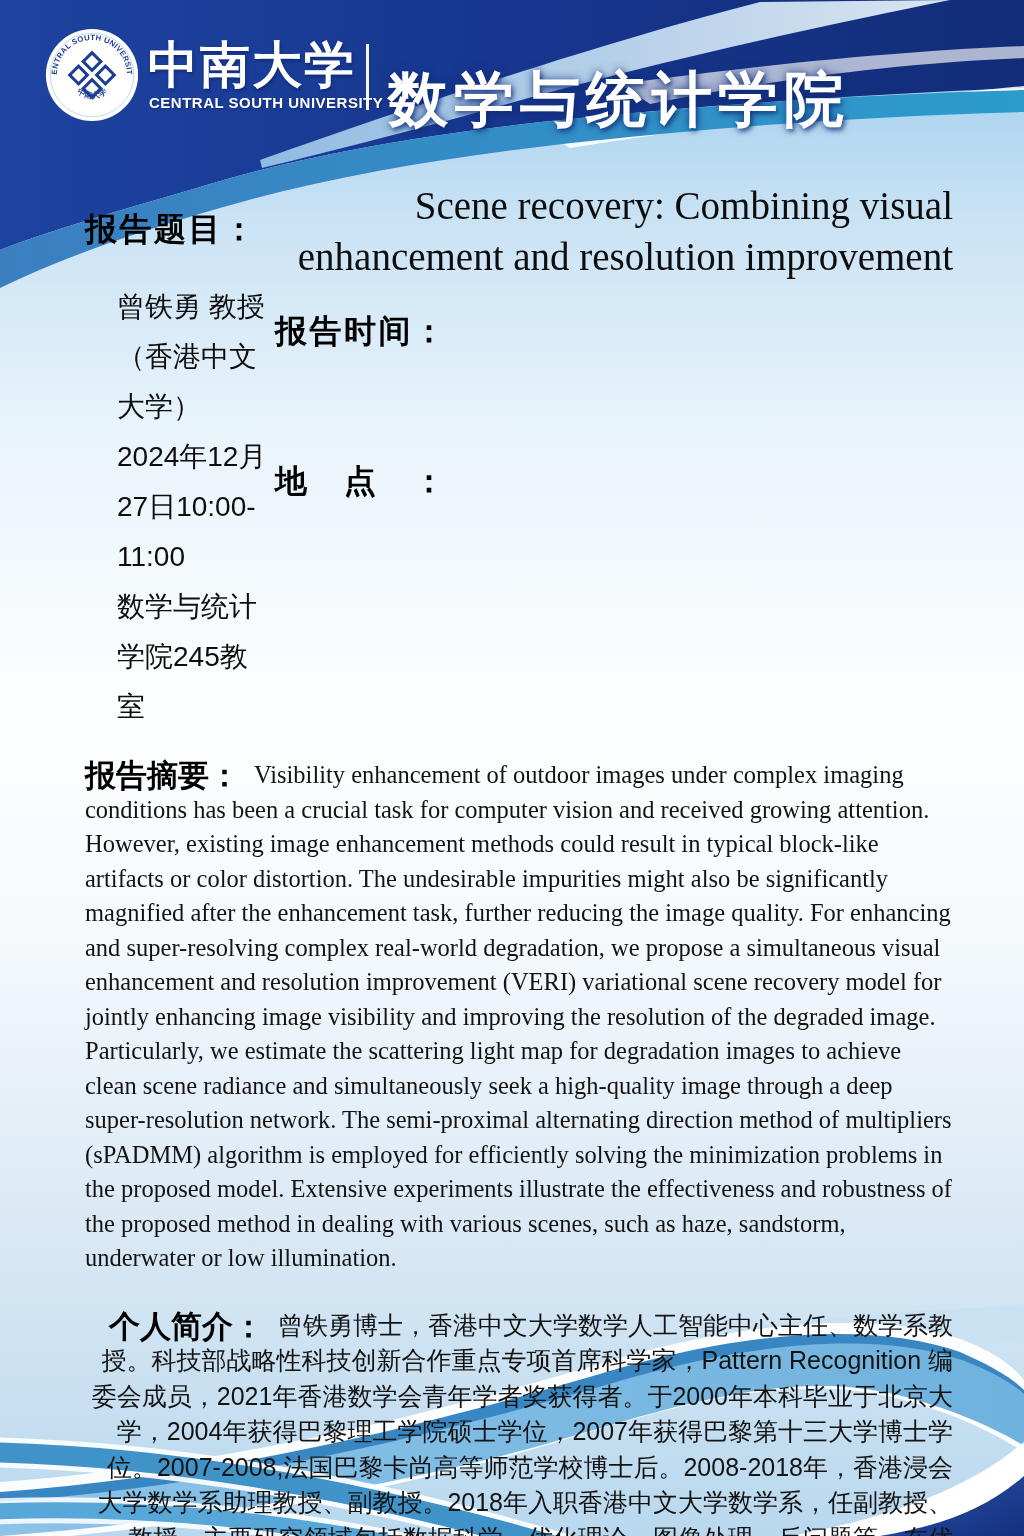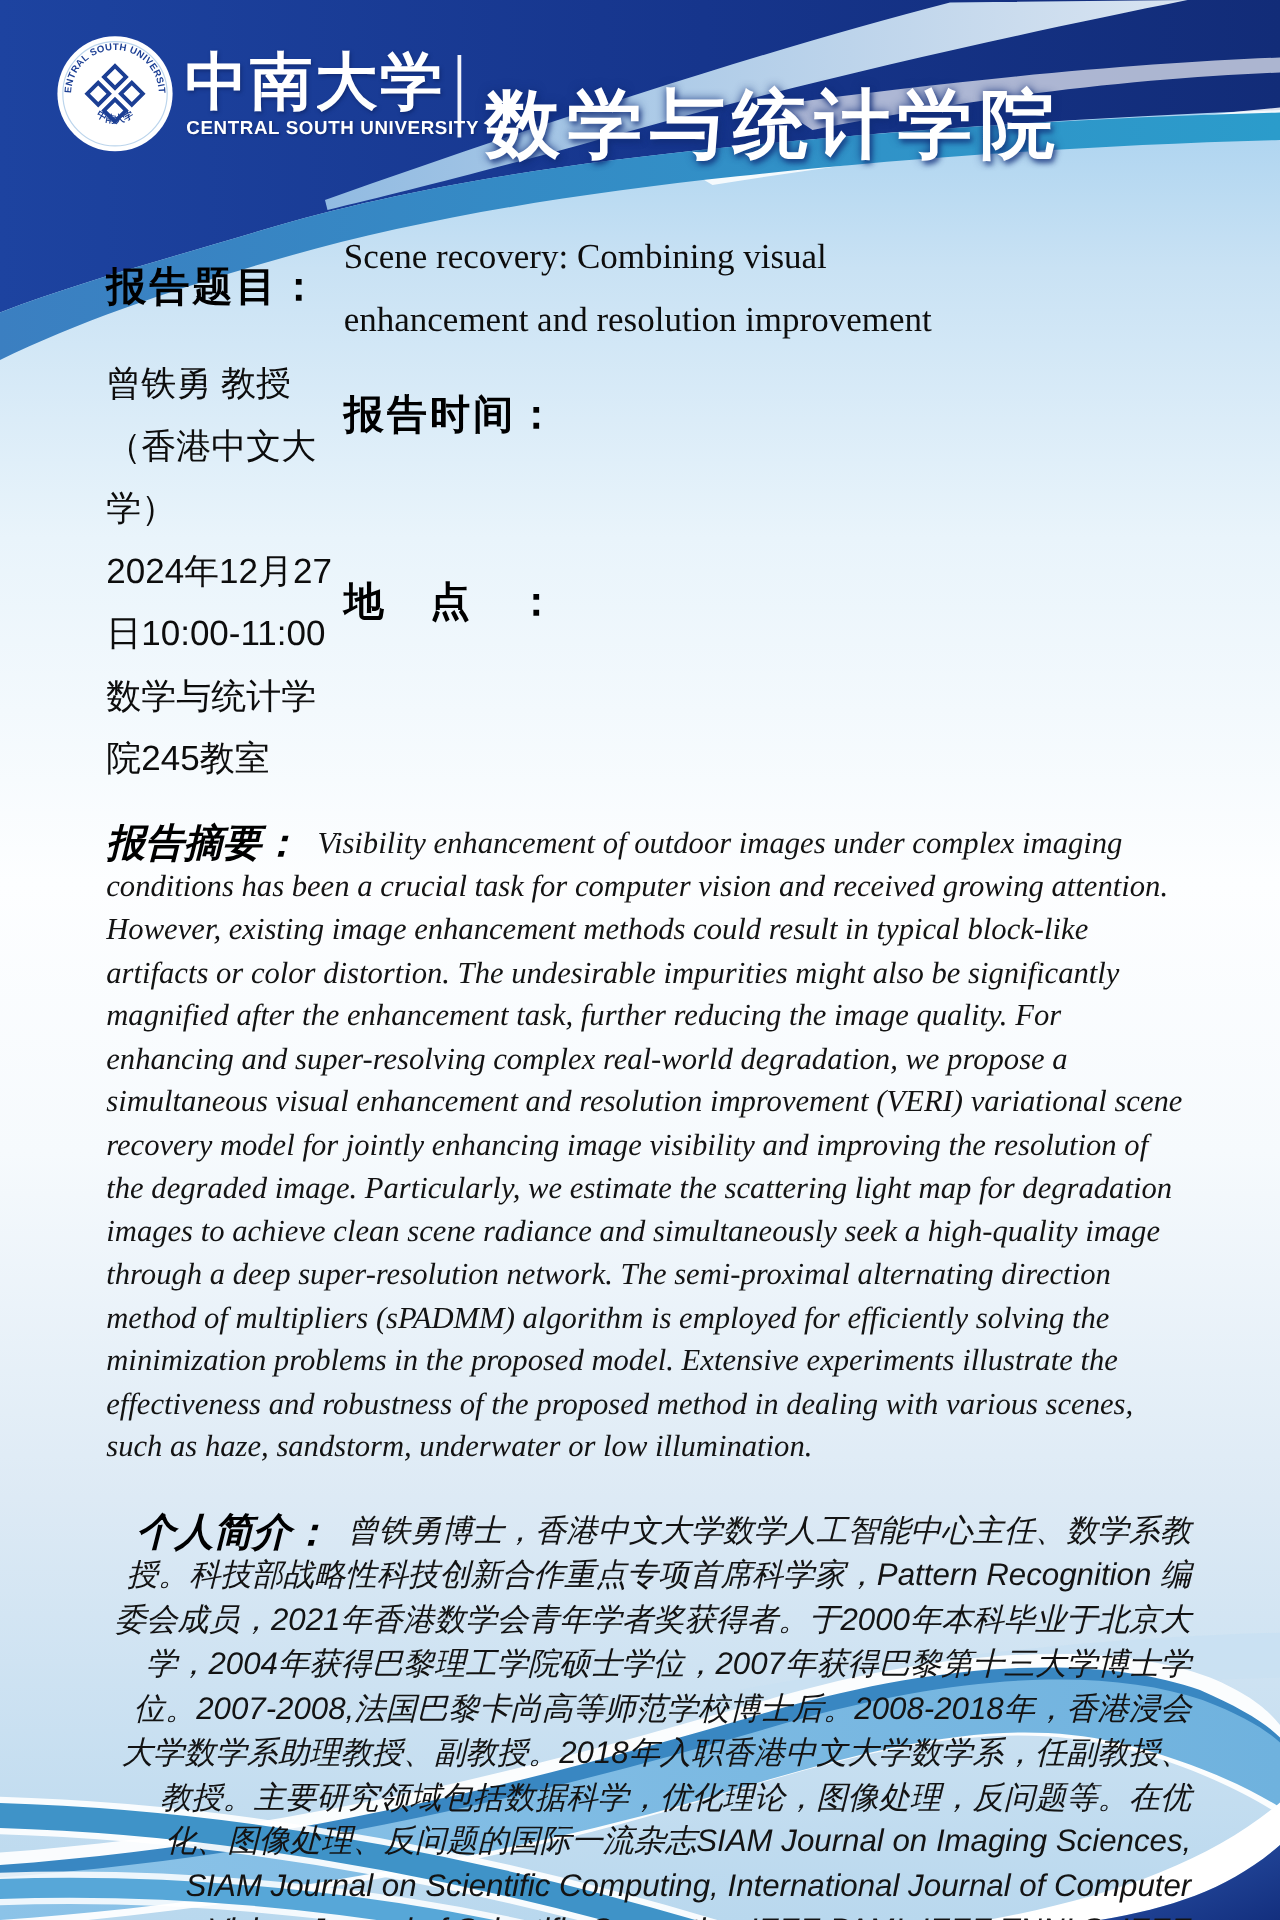--- a/index.html
+++ b/index.html
@@ -51,28 +51,28 @@
 
   .info-grid { display:grid; grid-template-columns:190px 1fr; }
   .info-label {
     width:170px; font-weight:900; font-size:32px; line-height:50px; color:#000;
     text-align:justify; text-align-last:justify;
     font-family:"Liberation Sans", sans-serif;
     margin-top:24px;
   }
   .title-value {
     font-family:"Liberation Serif","DejaVu Serif",serif;
-    font-size:28px; line-height:51px; color:#0d0d0d;
+    font-size:39px; line-height:51px; color:#0d0d0d;text-align:right;
   }
-  .info-value { font-size:28px; line-height:50px; color:#0d0d0d; }
+  .info-value { font-size:28px; line-height:50px; color:#0d0d0d;margin-left:32px; }
 
   .section {
     margin-top:26px;
     font-family:"Liberation Serif","DejaVu Serif",serif;
-    font-size:24.5px; line-height:34.5px; color:#131313;font-style:italic;
+    font-size:24.5px; line-height:34.5px; color:#131313;
   }
   .section.bio {
     margin-top:32px;
     font-family:"Liberation Sans", sans-serif;
     font-size:25px; line-height:35.5px;text-align:right;
   }
   .slabel {
     display:inline-block; vertical-align:-3px; margin-right:14px;
     font-family:"Liberation Sans", sans-serif;
     font-weight:900; font-size:31px; line-height:1; color:#000;

